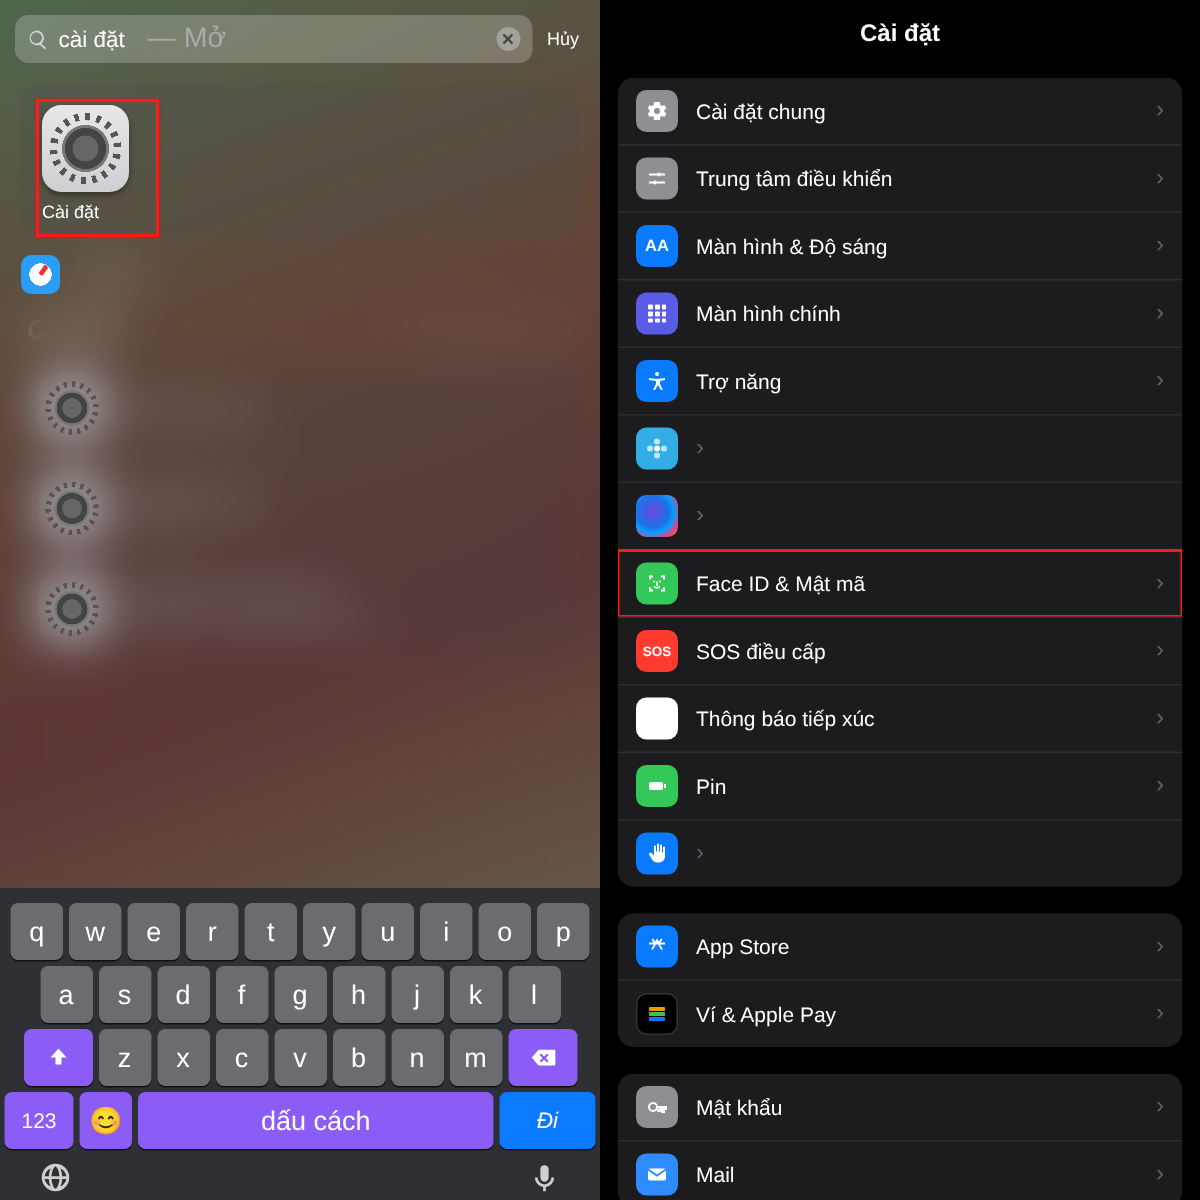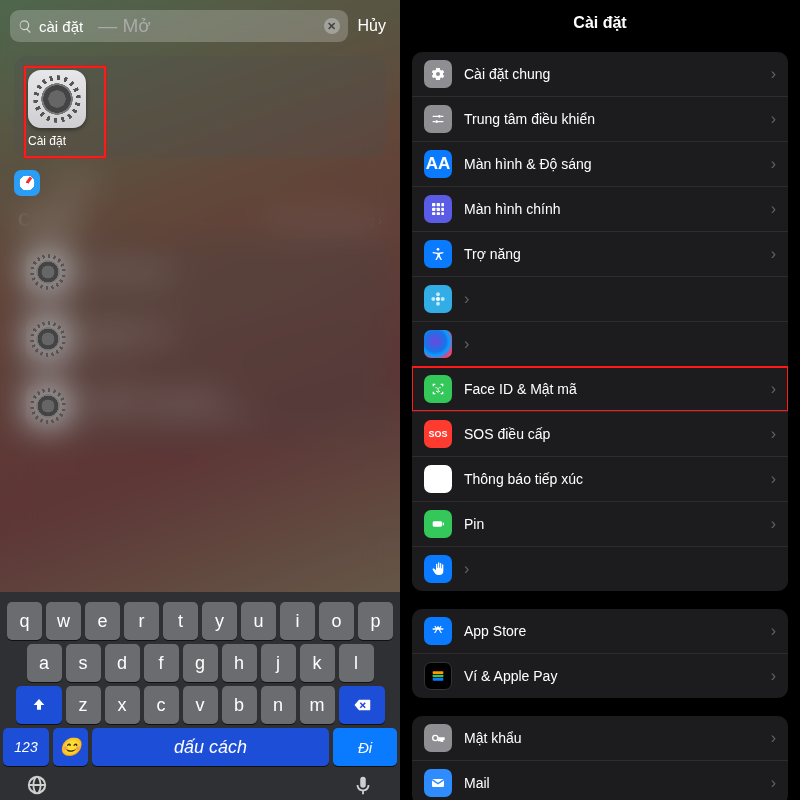--- a/index.html
+++ b/index.html
@@ -9,21 +9,21 @@
   
   .left { background: linear-gradient(160deg,#5b7d5a 0%,#764f3f 30%,#6f3a3a 55%, #7a6b54 80%,#3a4e3d 100%); }
   .blur-overlay { position:absolute; inset:0; backdrop-filter: blur(16px); background: rgba(40,40,40,.25); }
 
   .search-row { position:relative; display:flex; align-items:center; padding:10px 10px 6px; gap:10px; }
   .search-field { flex:1; display:flex; align-items:center; background: rgba(255,255,255,.22); border-radius:9px; padding:5px 8px; }
   .search-field svg { width:15px; height:15px; fill:#d4d4d4; }
   .search-text { color:#fff; font-size:15px; margin-left:6px; }
   .search-hint { color:#aaa; font-size:19px; margin-left:15px; }
   .clear-x { margin-left:auto; width:16px;height:16px;border-radius:50%;background:rgba(200,200,200,.5);display:flex;align-items:center;justify-content:center;color:#444;font-size:11px;font-weight:bold;}
-  .cancel { color:#fff; font-size:16px; padding-right:4px; }
+  .cancel { color:#fff; font-size:12px; padding-right:4px; }
 
   .app-box { position:relative; margin:8px 14px 12px; background: rgba(80,80,80,.28); border-radius:14px; padding:14px 14px 10px; }
   .app-highlight { position:absolute; top:10px; left:10px; width:82px; height:92px; border:2px solid #ff1a1a; box-shadow:0 0 0 1px rgba(255,0,0,.3);}
   .app-icon-lg { width:58px;height:58px;border-radius:13px;background:linear-gradient(#e7e7e9,#cfcfd3);display:flex;align-items:center;justify-content:center;box-shadow:0 2px 4px rgba(0,0,0,.4);}
   .gear-lg{width:40px;height:40px;border-radius:50%;background:radial-gradient(circle,#666 0 30%,#444 31% 48%,#777 49% 55%, transparent 56%);position:relative;}
   .gear-lg::before{content:"";position:absolute;inset:-4px;border-radius:50%;background:repeating-conic-gradient(#555 0 8deg,transparent 8deg 20deg);-webkit-mask:radial-gradient(circle,transparent 0 55%,#000 56% 70%,transparent 71%);}
   .app-label { color:#fff; font-size:12px; margin-top:6px; }
 
   .sug-row { margin:0 14px 14px; display:flex; align-items:center; gap:10px; }
   .safari-ico { width:26px;height:26px;border-radius:7px;background:radial-gradient(circle,#fff 0 40%,#2a9df4 41% 100%);position:relative;}
@@ -42,21 +42,21 @@
   .gear-sm{width:30px;height:30px;border-radius:50%;background:radial-gradient(circle,#666 0 30%,#444 31% 48%,#777 49% 55%, transparent 56%);position:relative;}
   .gear-sm::before{content:"";position:absolute;inset:-3px;border-radius:50%;background:repeating-conic-gradient(#555 0 8deg,transparent 8deg 20deg);-webkit-mask:radial-gradient(circle,transparent 0 55%,#000 56% 70%,transparent 71%);}
   .r-txt .t1{color:#fff;font-size:14px;}
   .r-txt .t2{color:#c6c6c6;font-size:11px;margin-top:2px;}
 
   
   .kb{position:absolute;bottom:0;left:0;right:0;background:#2f3033;padding:6px 3px 30px;}
   .kb-row{display:flex;justify-content:center;gap:4px;margin:4px 0;}
   .key{background:#6a6c70;color:#fff;font-size:18px;border-radius:5px;height:38px;display:flex;align-items:center;justify-content:center;box-shadow:0 1px 0 #111;}
   .key.l{width:35px;}
-  .key.dark{background:#1d4ed8;font-style:italic;}
+  .key.dark{background:#8b5cf6;}
   .key.wide{flex:1;}
   .key.go{background:#0a7aff;width:64px;font-size:15px;font-style:italic;}
   .key.shift{width:46px;}
   .key.bksp{width:46px;}
   .key.sw{width:46px;font-size:14px;}
   .bottombar{position:absolute;bottom:4px;left:0;right:0;display:flex;justify-content:space-between;padding:0 26px;}
   .bottombar svg{width:22px;height:22px;fill:#cfcfd0;}
 
   
   .right { background:#000; color:#fff; }
@@ -229,21 +229,21 @@
           <svg viewBox="0 0 24 24">
             <path d="M4 7h8v2H4zm12 0h4v2h-4zM4 15h4v2H4zm8 0h8v2h-8z"></path>
             <circle cx="14" cy="8" r="2"></circle>
             <circle cx="10" cy="16" r="2"></circle>
           </svg>
         </div>
         <div class="lbl">Trung tâm điều khiển</div>
         <div class="chev">›</div>
       </div>
       <div class="cell">
-        <div class="ico bg-blue" style="font-size: 17px; font-weight: 700;">AA</div>
+        <div class="ico bg-blue" style="font-size: 11px; font-weight: 700;">AA</div>
         <div class="lbl">Màn hình &amp; Độ sáng</div>
         <div class="chev">›</div>
       </div>
       <div class="cell">
         <div class="ico bg-indigo">
           <svg viewBox="0 0 24 24">
             <rect x="3" y="3" width="5" height="5" rx="1"></rect>
             <rect x="10" y="3" width="5" height="5" rx="1"></rect>
             <rect x="17" y="3" width="4" height="5" rx="1"></rect>
             <rect x="3" y="10" width="5" height="5" rx="1"></rect>

